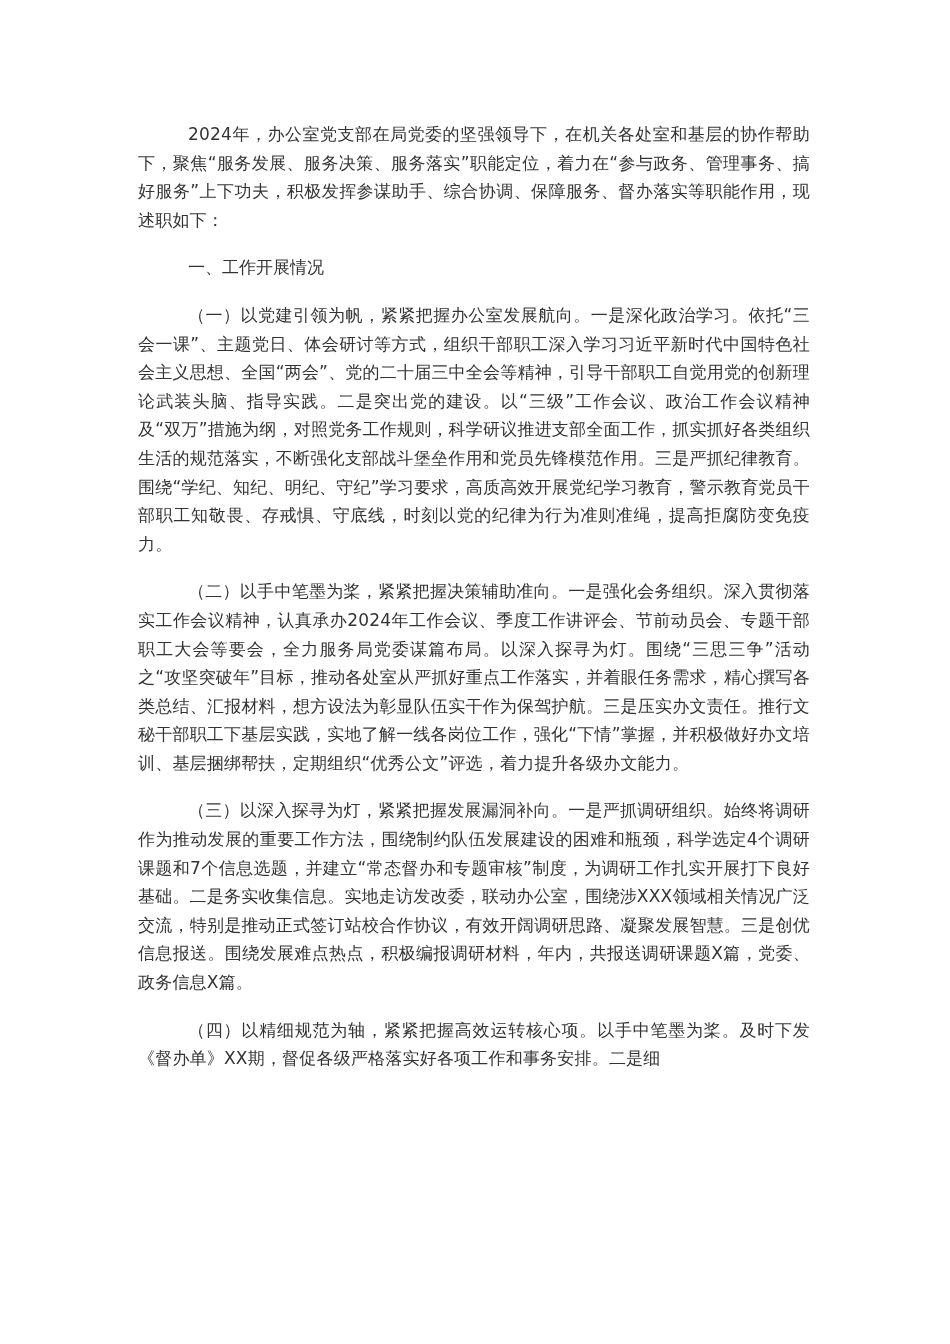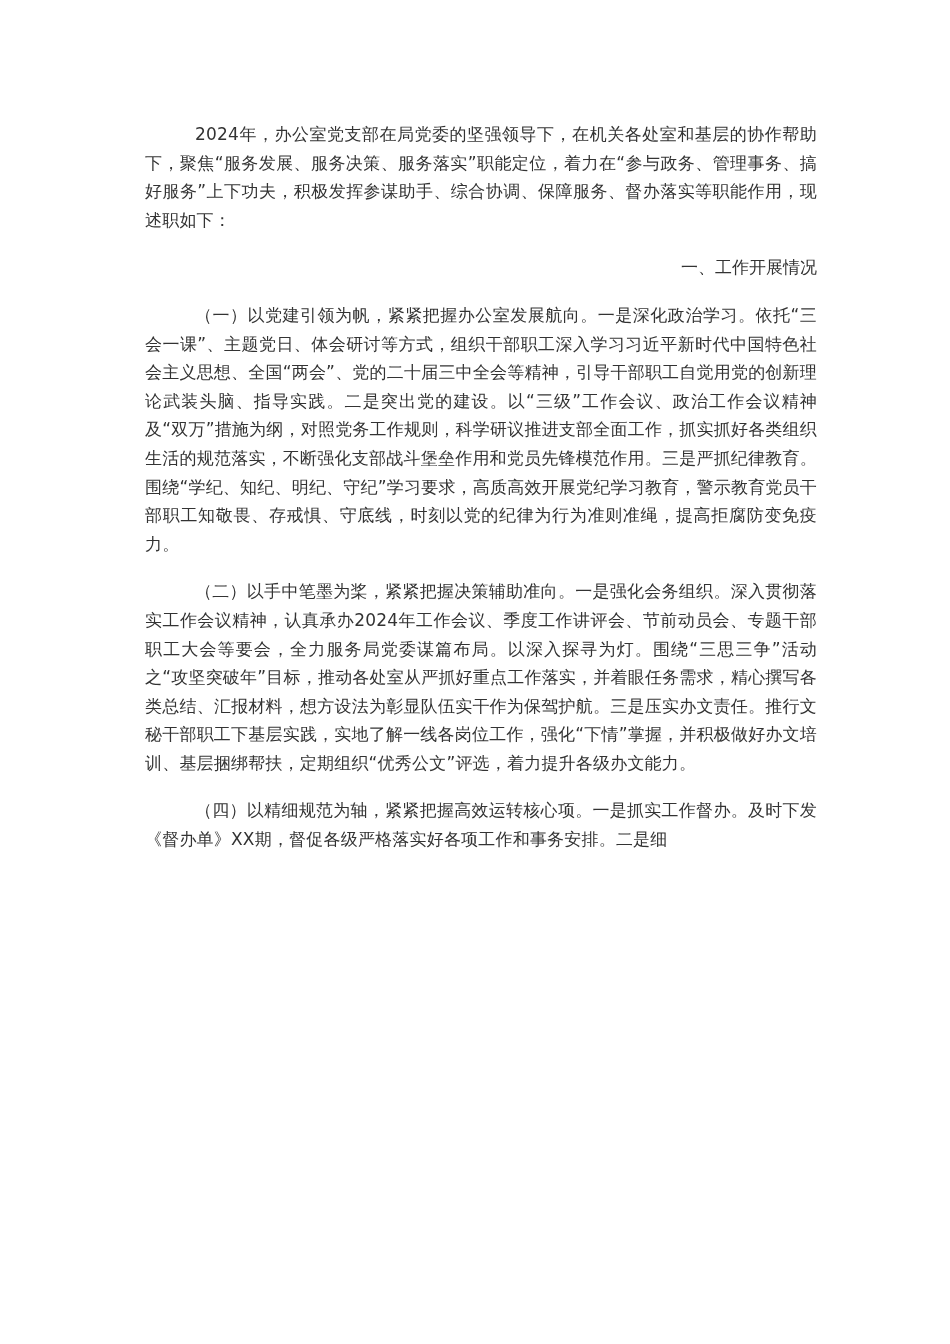--- a/index.html
+++ b/index.html
@@ -1,24 +1,25 @@
 <!DOCTYPE html>
 <html><head>
 <meta charset="utf-8">
 <style>
   html, body { margin: 0; padding: 0; background: #ffffff; }
   body { width: 950px; height: 1344px; overflow: hidden; position: relative;
          font-family: "DejaVu Sans", "Liberation Sans", sans-serif; color: #333333; }
-  .page { position: absolute; left: 145px; top: 120px; width: 672px; }
+  .page { position: absolute; left: 138px; top: 120px; width: 672px; }
   .para { font-size: 17px; line-height: 28.6px; margin: 0 0 19px 0; text-indent: 50px;
           text-align: justify; letter-spacing: 0.2px; }
-  .heading { font-size: 17px; line-height: 28.6px; margin: 0 0 19px 0; text-indent: 50px; text-align: right; }
+  .heading { font-size: 17px; line-height: 28.6px; margin: 0 0 19px 0; text-indent: 50px; }
 </style>
 </head>
 <body>
 
 <div class="page">
   <p class="para">2024年，办公室党支部在局党委的坚强领导下，在机关各处室和基层的协作帮助下，聚焦“服务发展、服务决策、服务落实”职能定位，着力在“参与政务、管理事务、搞好服务”上下功夫，积极发挥参谋助手、综合协调、保障服务、督办落实等职能作用，现述职如下：</p>
   <p class="heading">一、工作开展情况</p>
   <p class="para">（一）以党建引领为帆，紧紧把握办公室发展航向。一是深化政治学习。依托“三会一课”、主题党日、体会研讨等方式，组织干部职工深入学习习近平新时代中国特色社会主义思想、全国“两会”、党的二十届三中全会等精神，引导干部职工自觉用党的创新理论武装头脑、指导实践。二是突出党的建设。以“三级”工作会议、政治工作会议精神及“双万”措施为纲，对照党务工作规则，科学研议推进支部全面工作，抓实抓好各类组织生活的规范落实，不断强化支部战斗堡垒作用和党员先锋模范作用。三是严抓纪律教育。围绕“学纪、知纪、明纪、守纪”学习要求，高质高效开展党纪学习教育，警示教育党员干部职工知敬畏、存戒惧、守底线，时刻以党的纪律为行为准则准绳，提高拒腐防变免疫力。</p>
   <p class="para">（二）以手中笔墨为桨，紧紧把握决策辅助准向。一是强化会务组织。深入贯彻落实工作会议精神，认真承办2024年工作会议、季度工作讲评会、节前动员会、专题干部职工大会等要会，全力服务局党委谋篇布局。以深入探寻为灯。围绕“三思三争”活动之“攻坚突破年”目标，推动各处室从严抓好重点工作落实，并着眼任务需求，精心撰写各类总结、汇报材料，想方设法为彰显队伍实干作为保驾护航。三是压实办文责任。推行文秘干部职工下基层实践，实地了解一线各岗位工作，强化“下情”掌握，并积极做好办文培训、基层捆绑帮扶，定期组织“优秀公文”评选，着力提升各级办文能力。</p>
-  <p class="para">（四）以精细规范为轴，紧紧把握高效运转核心项。一是抓实工作督办。及时下发《督办单》XX期，督促各级严格落实好各项工作和事务安排。二是细</p>
+  <p class="para">（三）以深入探寻为灯，紧紧把握发展漏洞补向。一是严抓调研组织。始终将调研作为推动发展的重要工作方法，围绕制约队伍发展建设的困难和瓶颈，科学选定4个调研课题和7个信息选题，并建立“常态督办和专题审核”制度，为调研工作扎实开展打下良好基础。二是务实收集信息。实地走访发改委，联动办公室，围绕涉XXX领域相关情况广泛交流，特别是推动正式签订站校合作协议，有效开阔调研思路、凝聚发展智慧。三是创优信息报送。围绕发展难点热点，积极编报调研材料，年内，共报送调研课题X篇，党委、政务信息X篇。</p>
+  <p class="para">（四）以精细规范为轴，紧紧把握高效运转核心项。以手中笔墨为桨。及时下发《督办单》XX期，督促各级严格落实好各项工作和事务安排。二是细</p>
 </div>
 
 </body></html>

